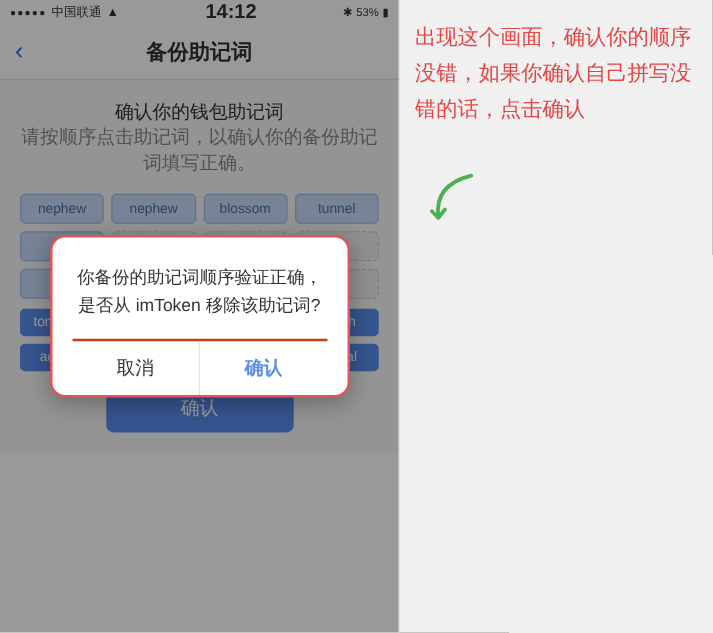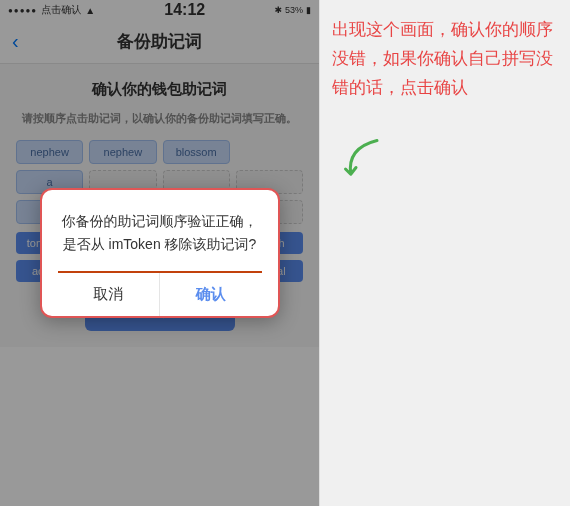--- a/index.html
+++ b/index.html
@@ -61,32 +61,31 @@
 
     
     .main-content {
       padding: 16px 16px;
       background: #f7f7f7;
       flex: 1;
       overflow: hidden;
     }
     .page-title {
       font-size: 15px;
-      font-weight: 700;
-      color: #333;
-      text-align: center;
-      margin-bottom: 12px;
+      font-weight: 400;
+      color: #333;
+      text-align: center;
+      margin-bottom: 0;
     }
     .page-subtitle {
-      font-size: 11px;
+      font-size: 15px;
       color: #888;
       text-align: center;
       line-height: 1.4;
       margin-bottom: 14px;
-      font-weight: bold;
     }
 
     
     .word-grid {
       display: grid;
       grid-template-columns: repeat(4, 1fr);
       gap: 6px;
       margin-bottom: 6px;
     }
     .word-tag {
@@ -220,21 +219,21 @@
     }
   </style>
 </head>
 <body>
 
 <div class="phone-frame">
 
   <div class="status-bar">
     <div class="status-left">
       <span style="font-size:8px;letter-spacing:1px;">●●●●●</span>
-      <span>点击确认</span>
+      <span>中国联通</span>
       <span style="font-size:10px;">▲</span>
     </div>
     <div style="font-size:16px;font-weight:600;">14:12</div>
     <div class="status-right">
       <span>✱</span>
       <span>53%</span>
       <span style="font-size:9px;">▮</span>
     </div>
   </div>
 
@@ -244,20 +243,21 @@
   </div>
 
   <div class="main-content">
     <div class="page-title">确认你的钱包助记词</div>
     <div class="page-subtitle">请按顺序点击助记词，以确认你的备份助记词填写正确。</div>
 
     <div class="word-grid">
       <div class="word-tag used">nephew</div>
       <div class="word-tag used">nephew</div>
       <div class="word-tag used">blossom</div>
+      <div class="word-tag used">tunnel</div>
     </div>
 
     <div class="word-grid">
       <div class="word-tag used">a</div>
       <div class="word-tag empty">–</div>
       <div class="word-tag empty">–</div>
       <div class="word-tag empty">–</div>
     </div>
 
     <div class="word-grid">

